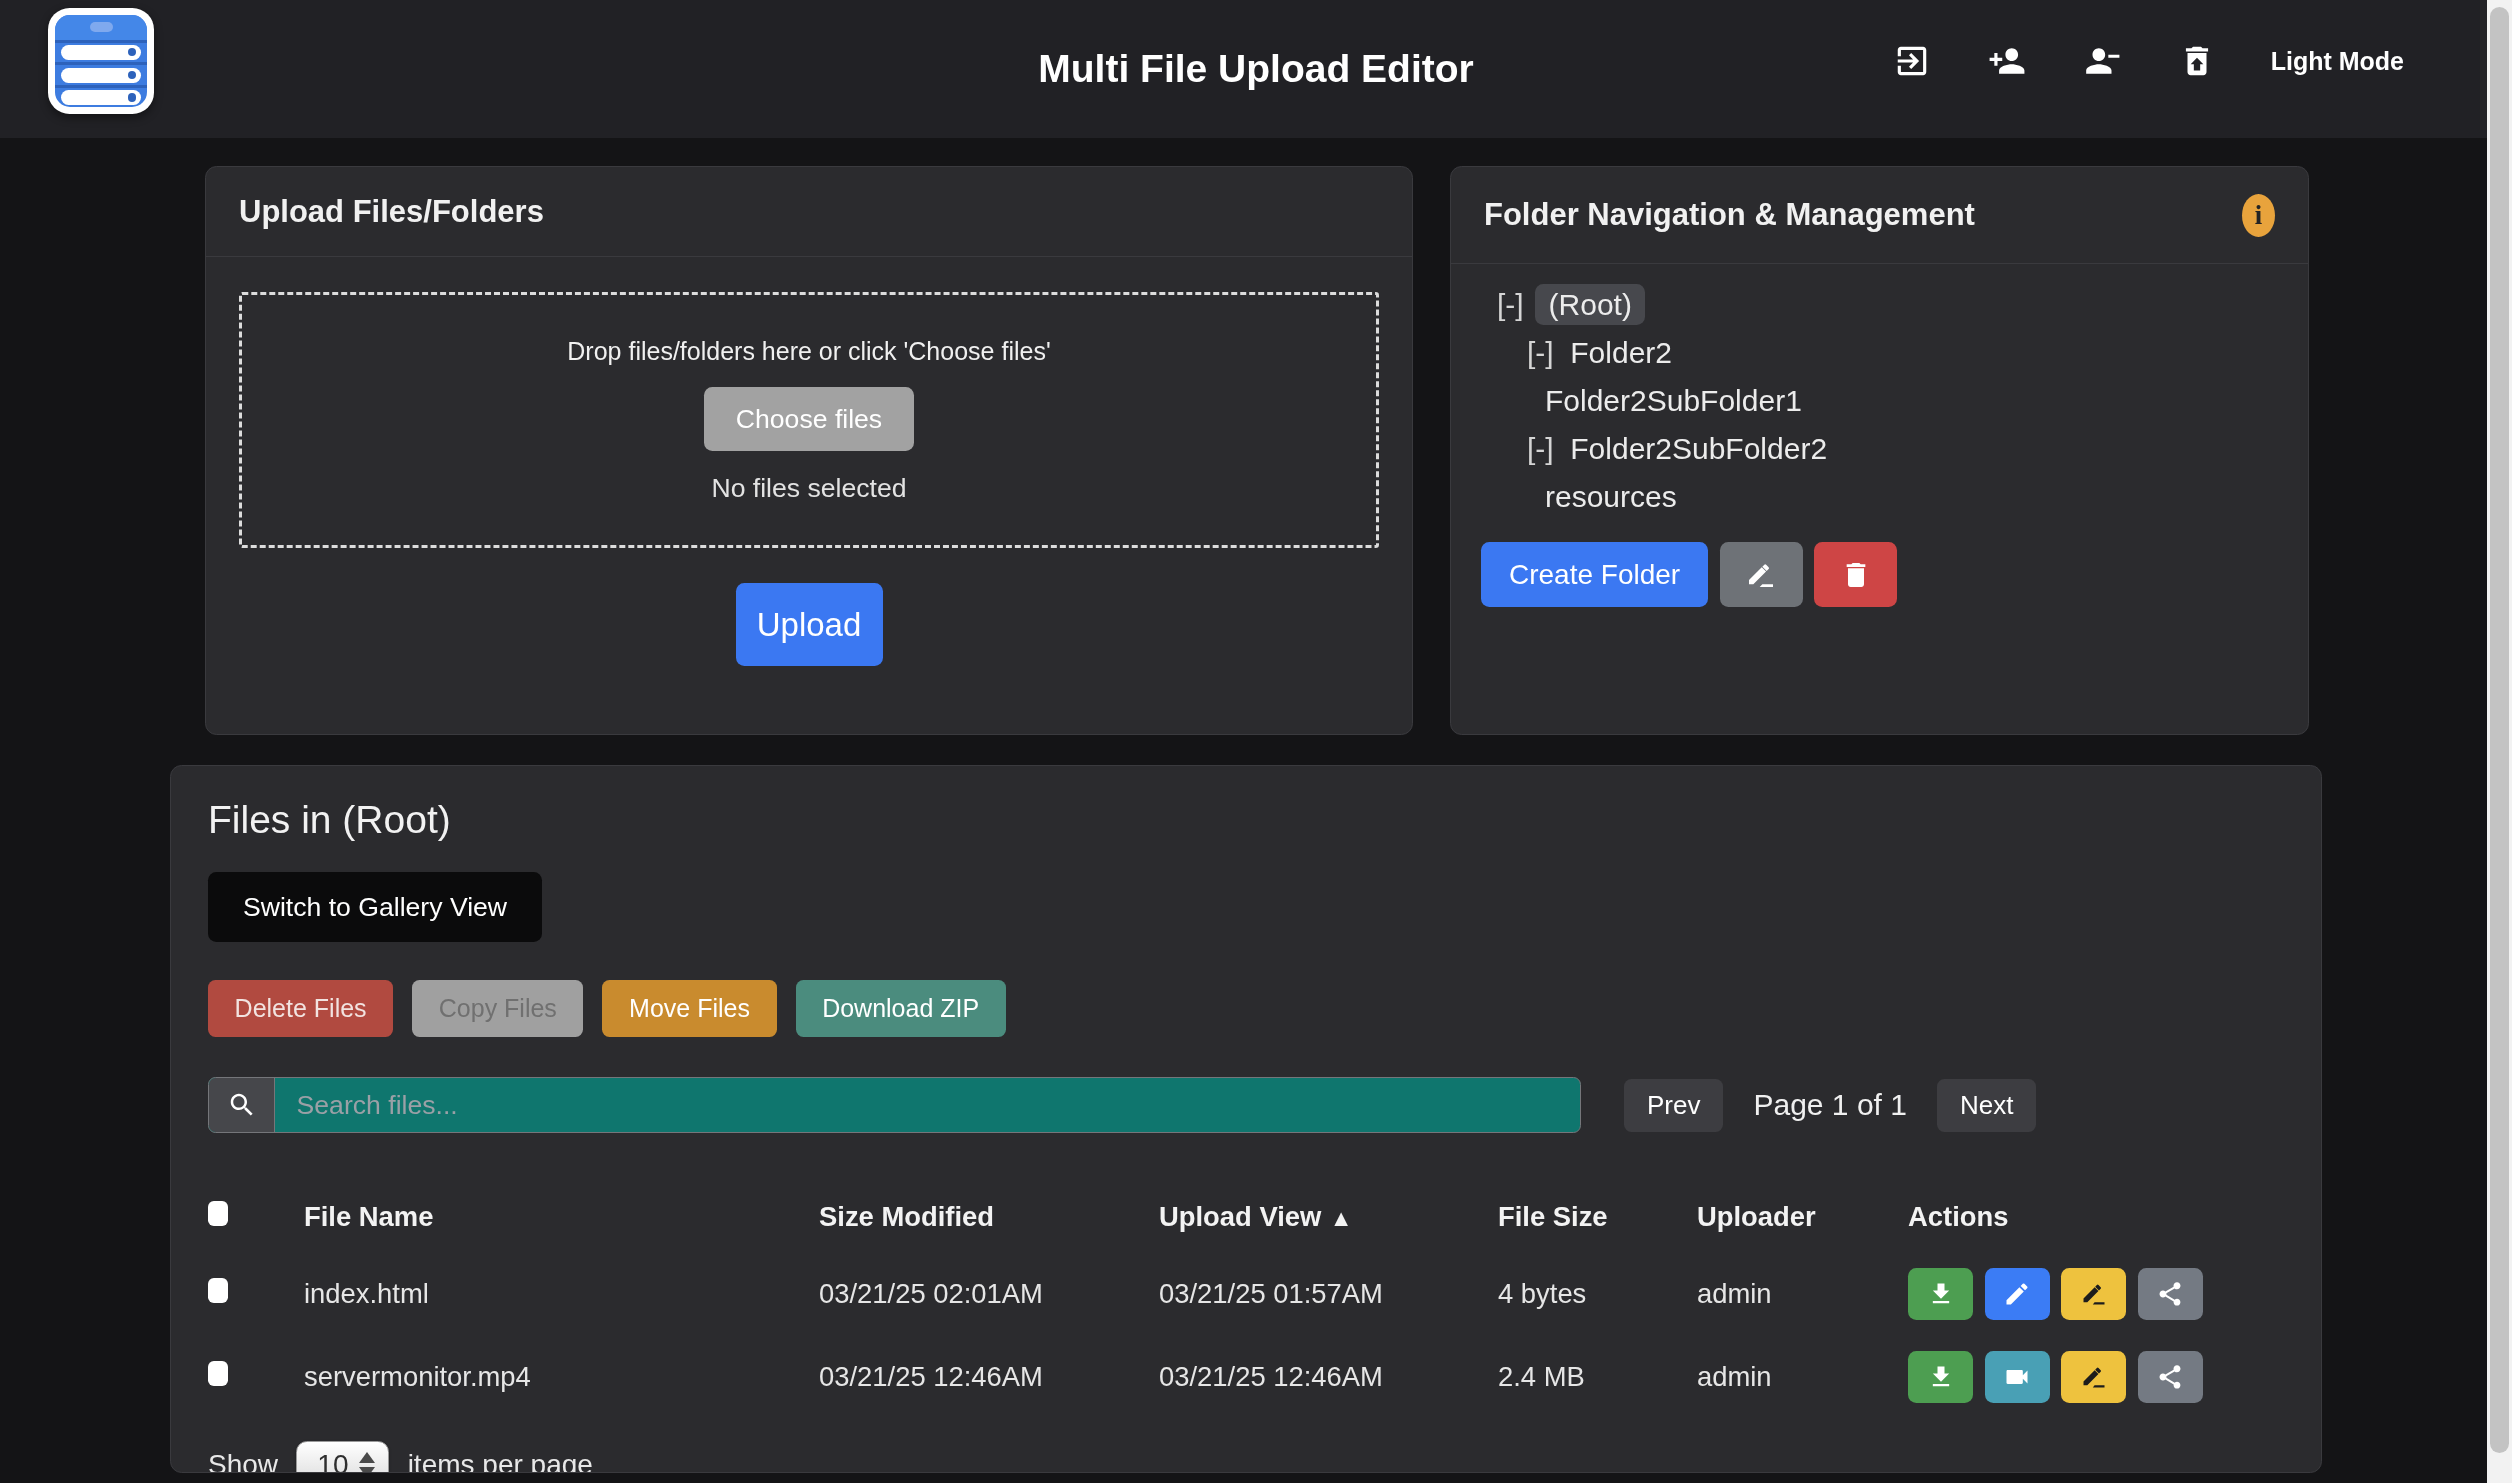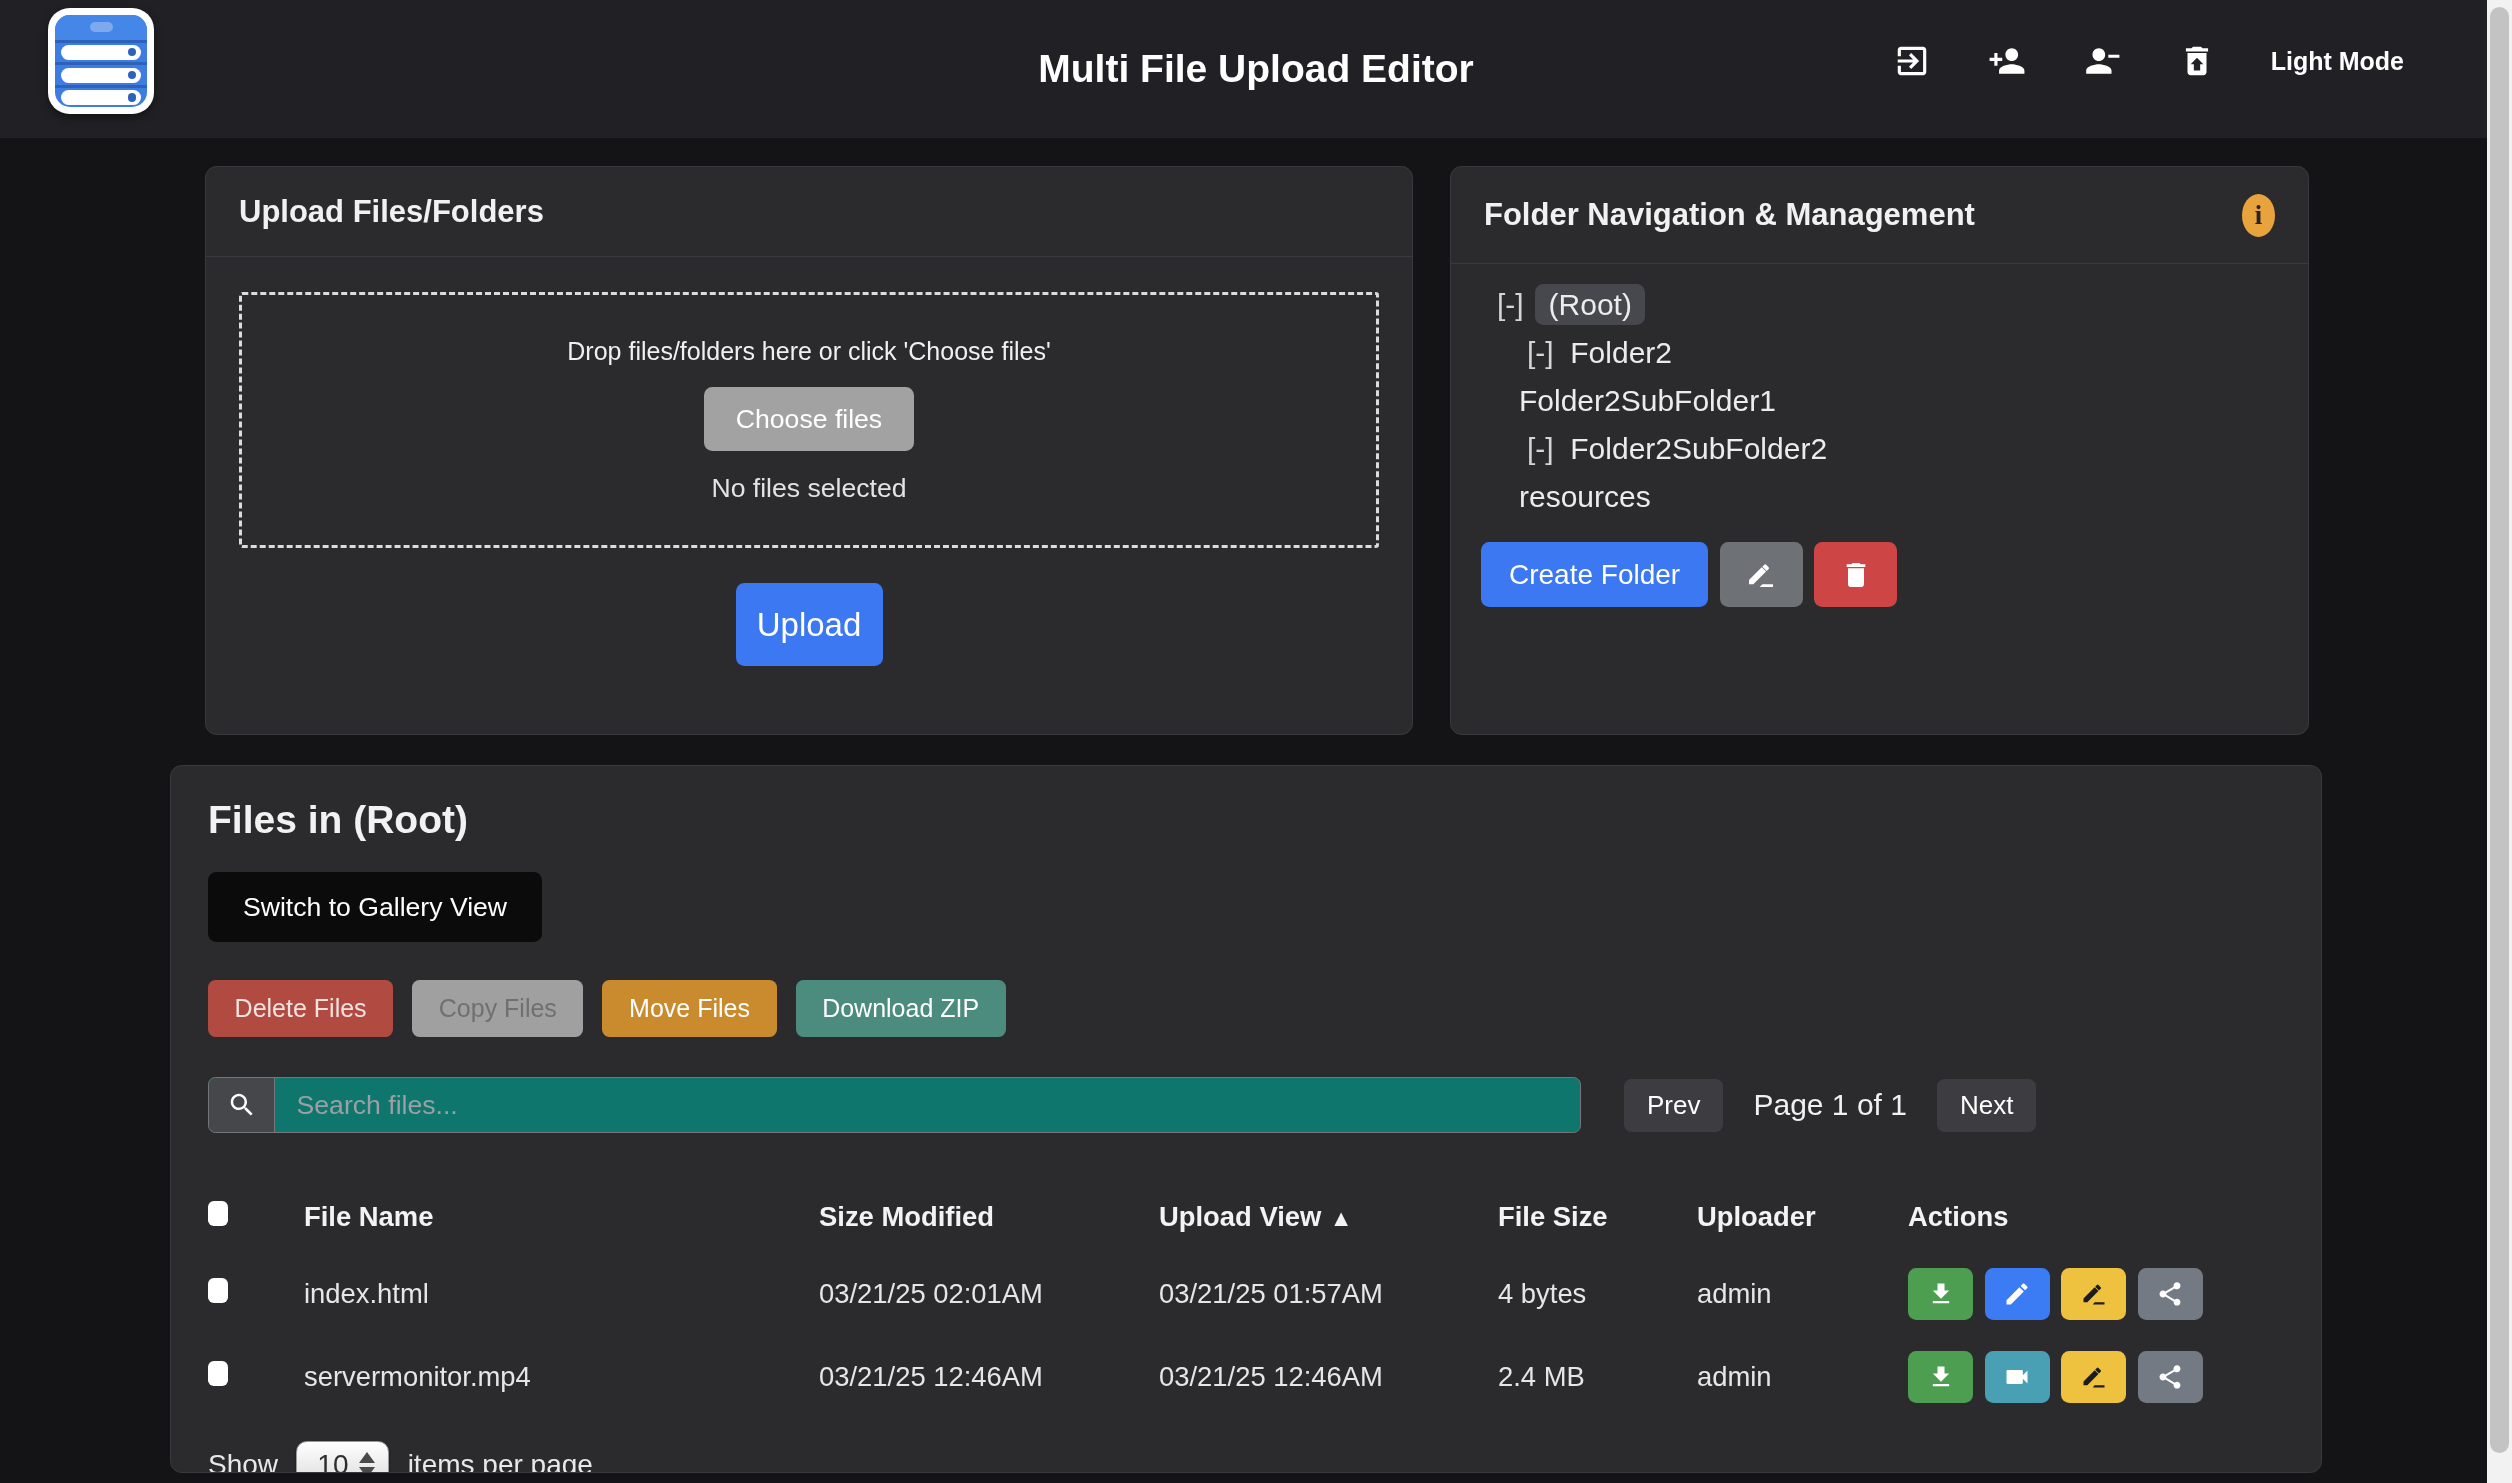--- a/index.html
+++ b/index.html
@@ -74,21 +74,21 @@
     width:33px; height:43px; border-radius:50%;
     display:flex; align-items:center; justify-content:center;
     color:#242424; font-size:26.6px; font-weight:700; font-family:"Liberation Serif", serif;
     cursor:pointer;
   }
 
   .tree{ padding:16.6px 0 0 0; }
   .tree-item{ display:flex; align-items:center; height:48px; font-size:30px; cursor:pointer; }
   .tree-item.lvl-0{ padding-left:46px; }
   .tree-item.lvl-1{ padding-left:76px; }
-  .tree-item.lvl-2{ padding-left:63px; }
+  .tree-item.lvl-2{ padding-left:89px; }
   .tree-toggle{ color:#d5d5d5; margin-right:11.6px; }
   .tree-toggle:empty{ display:none; }
   .tree-label{ color:#ececec; padding:3.3px 5px; }
   .tree-item.selected .tree-label{ background:#47484d; border-radius:8.3px; padding:3.3px 13.3px; }
 
   .folder-actions{ display:flex; gap:11.6px; padding:21.6px 0 0 30px; }
   .cf-btn{
     border:none; border-radius:8.3px; height:65px; padding:0 28px;
     font-size:28px; color:#fff; font-family:inherit; cursor:pointer;
   }
@@ -97,21 +97,21 @@
     display:flex; align-items:center; justify-content:center; color:#fff; cursor:pointer;
   }
   .sq-btn svg{ width:32px; height:32px; fill:currentColor; }
 
   
   #files-panel{
     position:absolute; top:765px; left:170px; width:2152px; height:708px;
     background:#2b2b2e; border:1.7px solid #3a3a3e; border-radius:11.6px;
     padding:32px 37px 0 37px; overflow:hidden;
   }
-  .files-title{ font-size:39px; font-weight:700; color:#f2f2f2; }
+  .files-title{ font-size:39px; font-weight:400; color:#f2f2f2; }
   .gallery-btn{
     margin-top:30px; background:#0b0b0c; color:#fff; border:none; border-radius:8.3px;
     height:70px; padding:0 35px; font-size:26.6px; font-family:inherit; cursor:pointer; display:block;
   }
   .bulk-row{ display:flex; gap:19px; margin-top:38px; }
   .bulk-btn{
     border:none; border-radius:7.5px; height:57px; padding:0 26.6px;
     font-size:25px; font-family:inherit; color:#fff; cursor:pointer;
   }
   .bulk-btn.delete{ color:#f2e3e0; }

